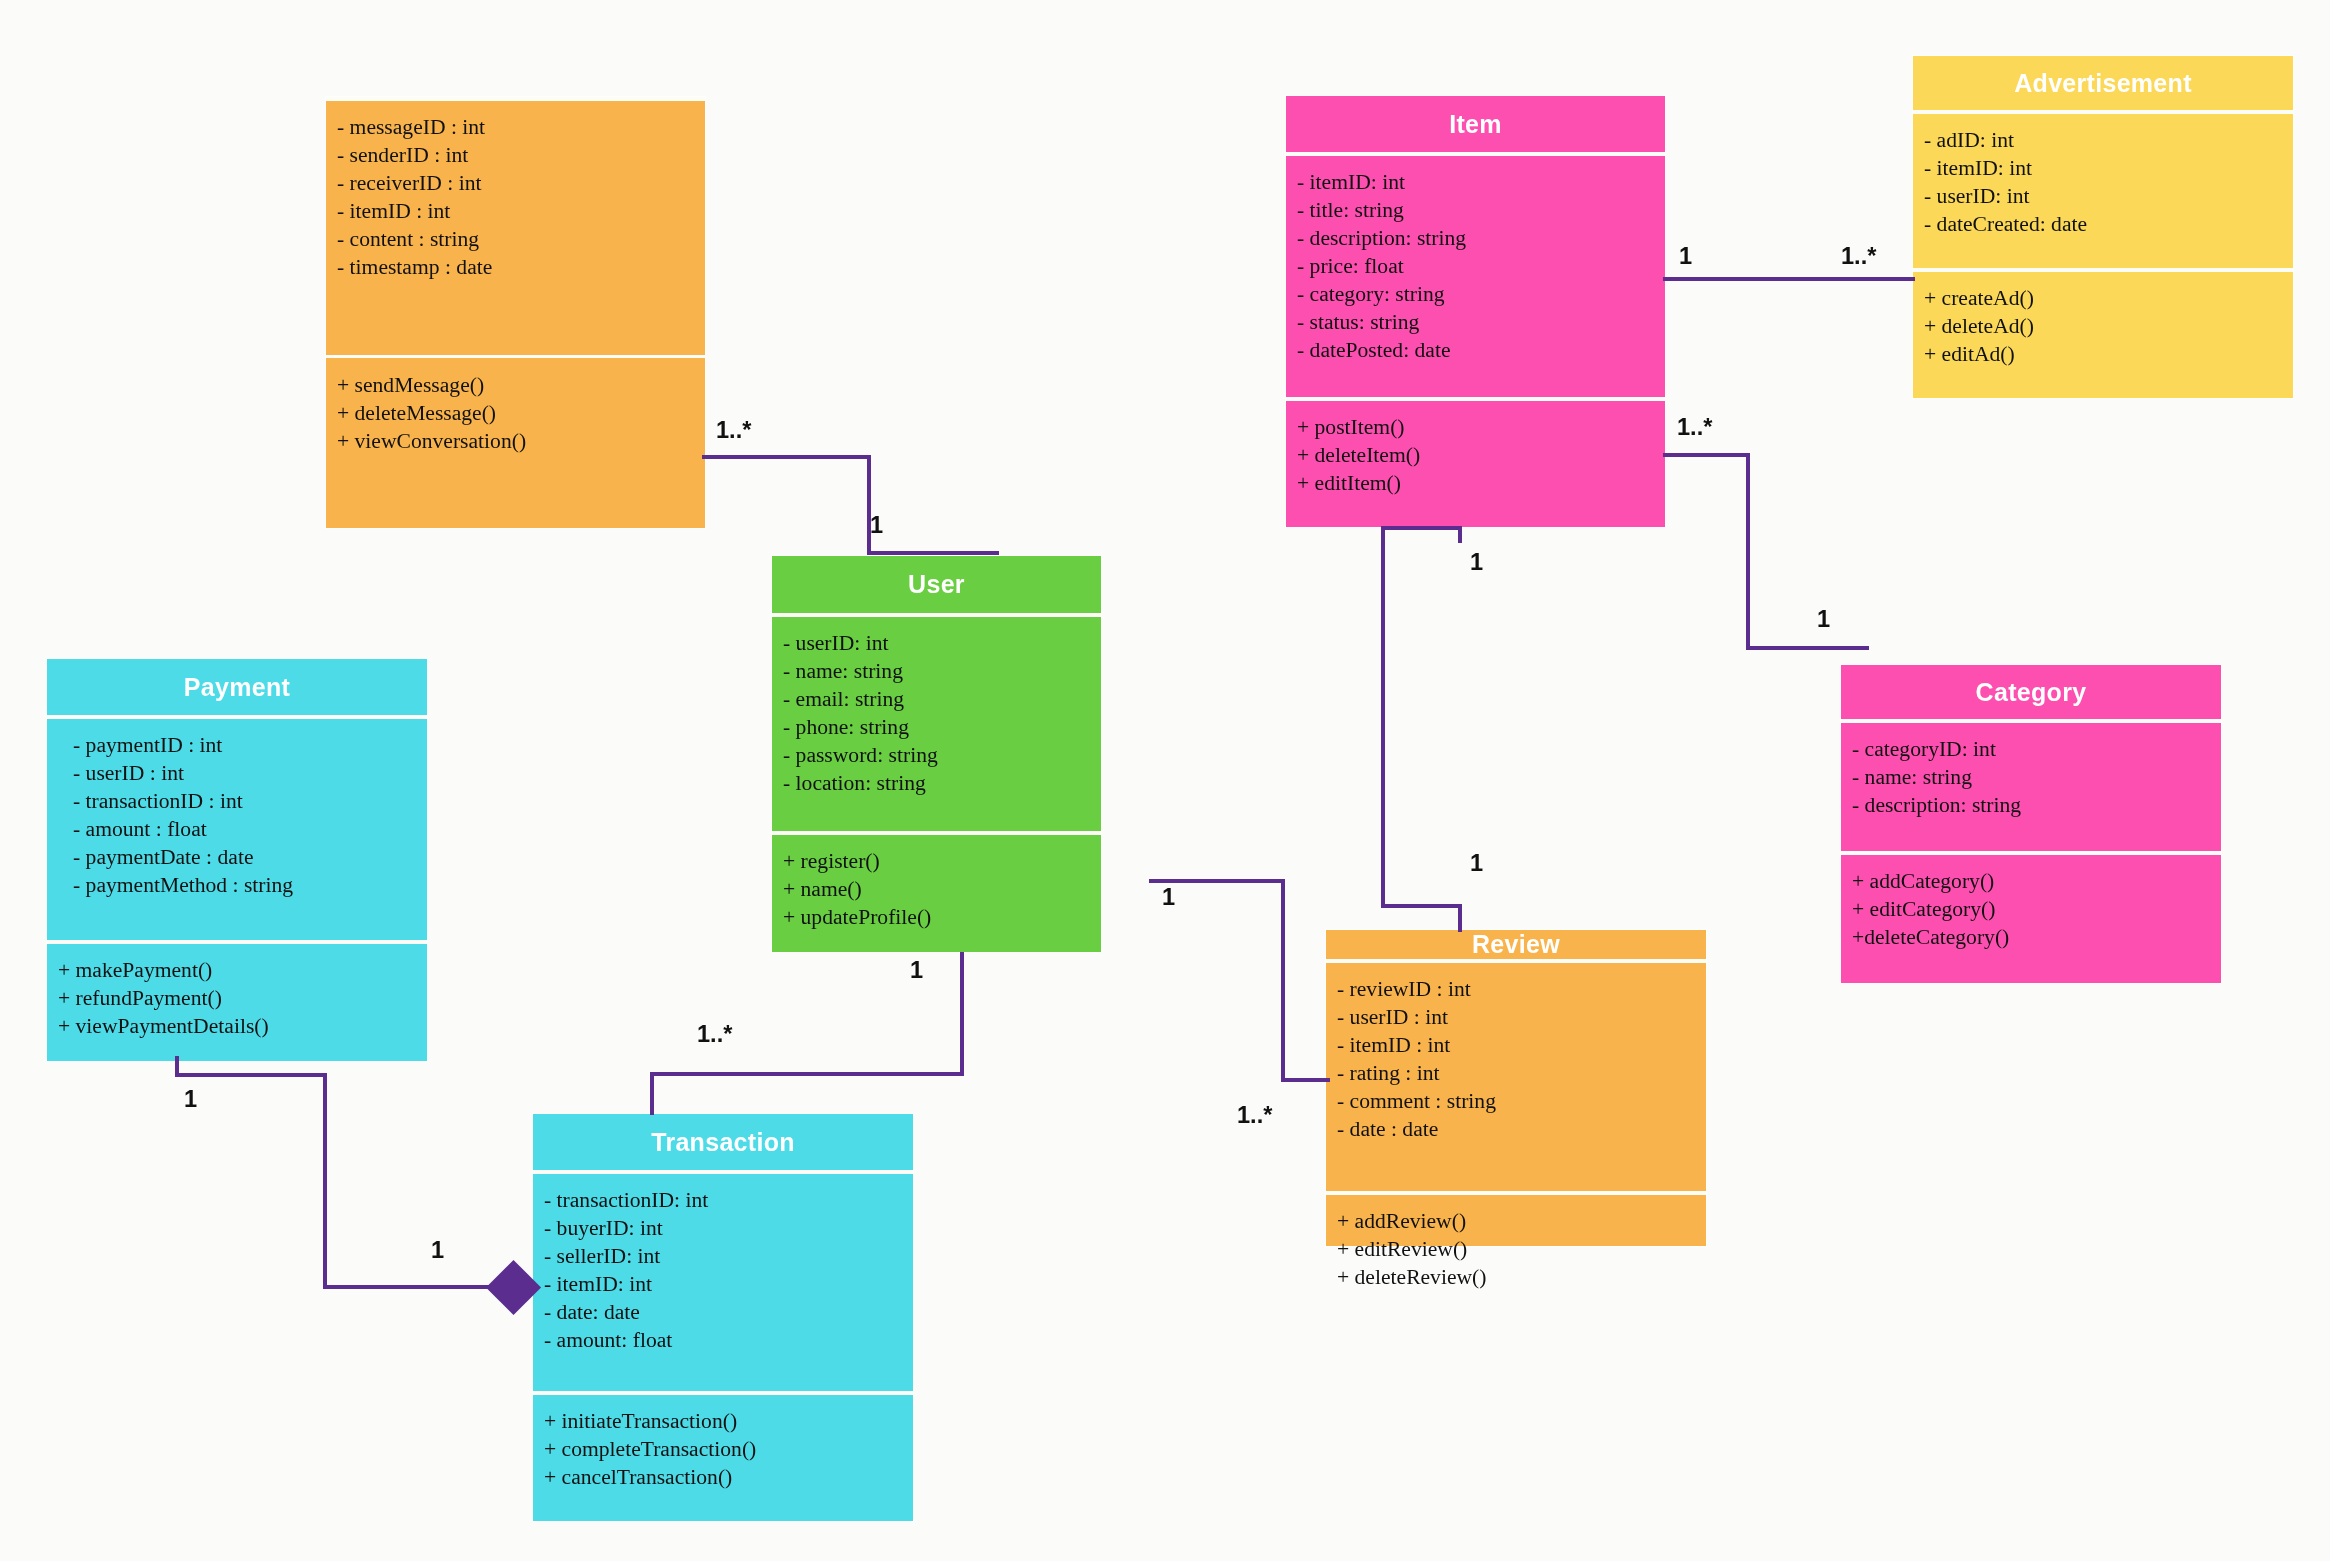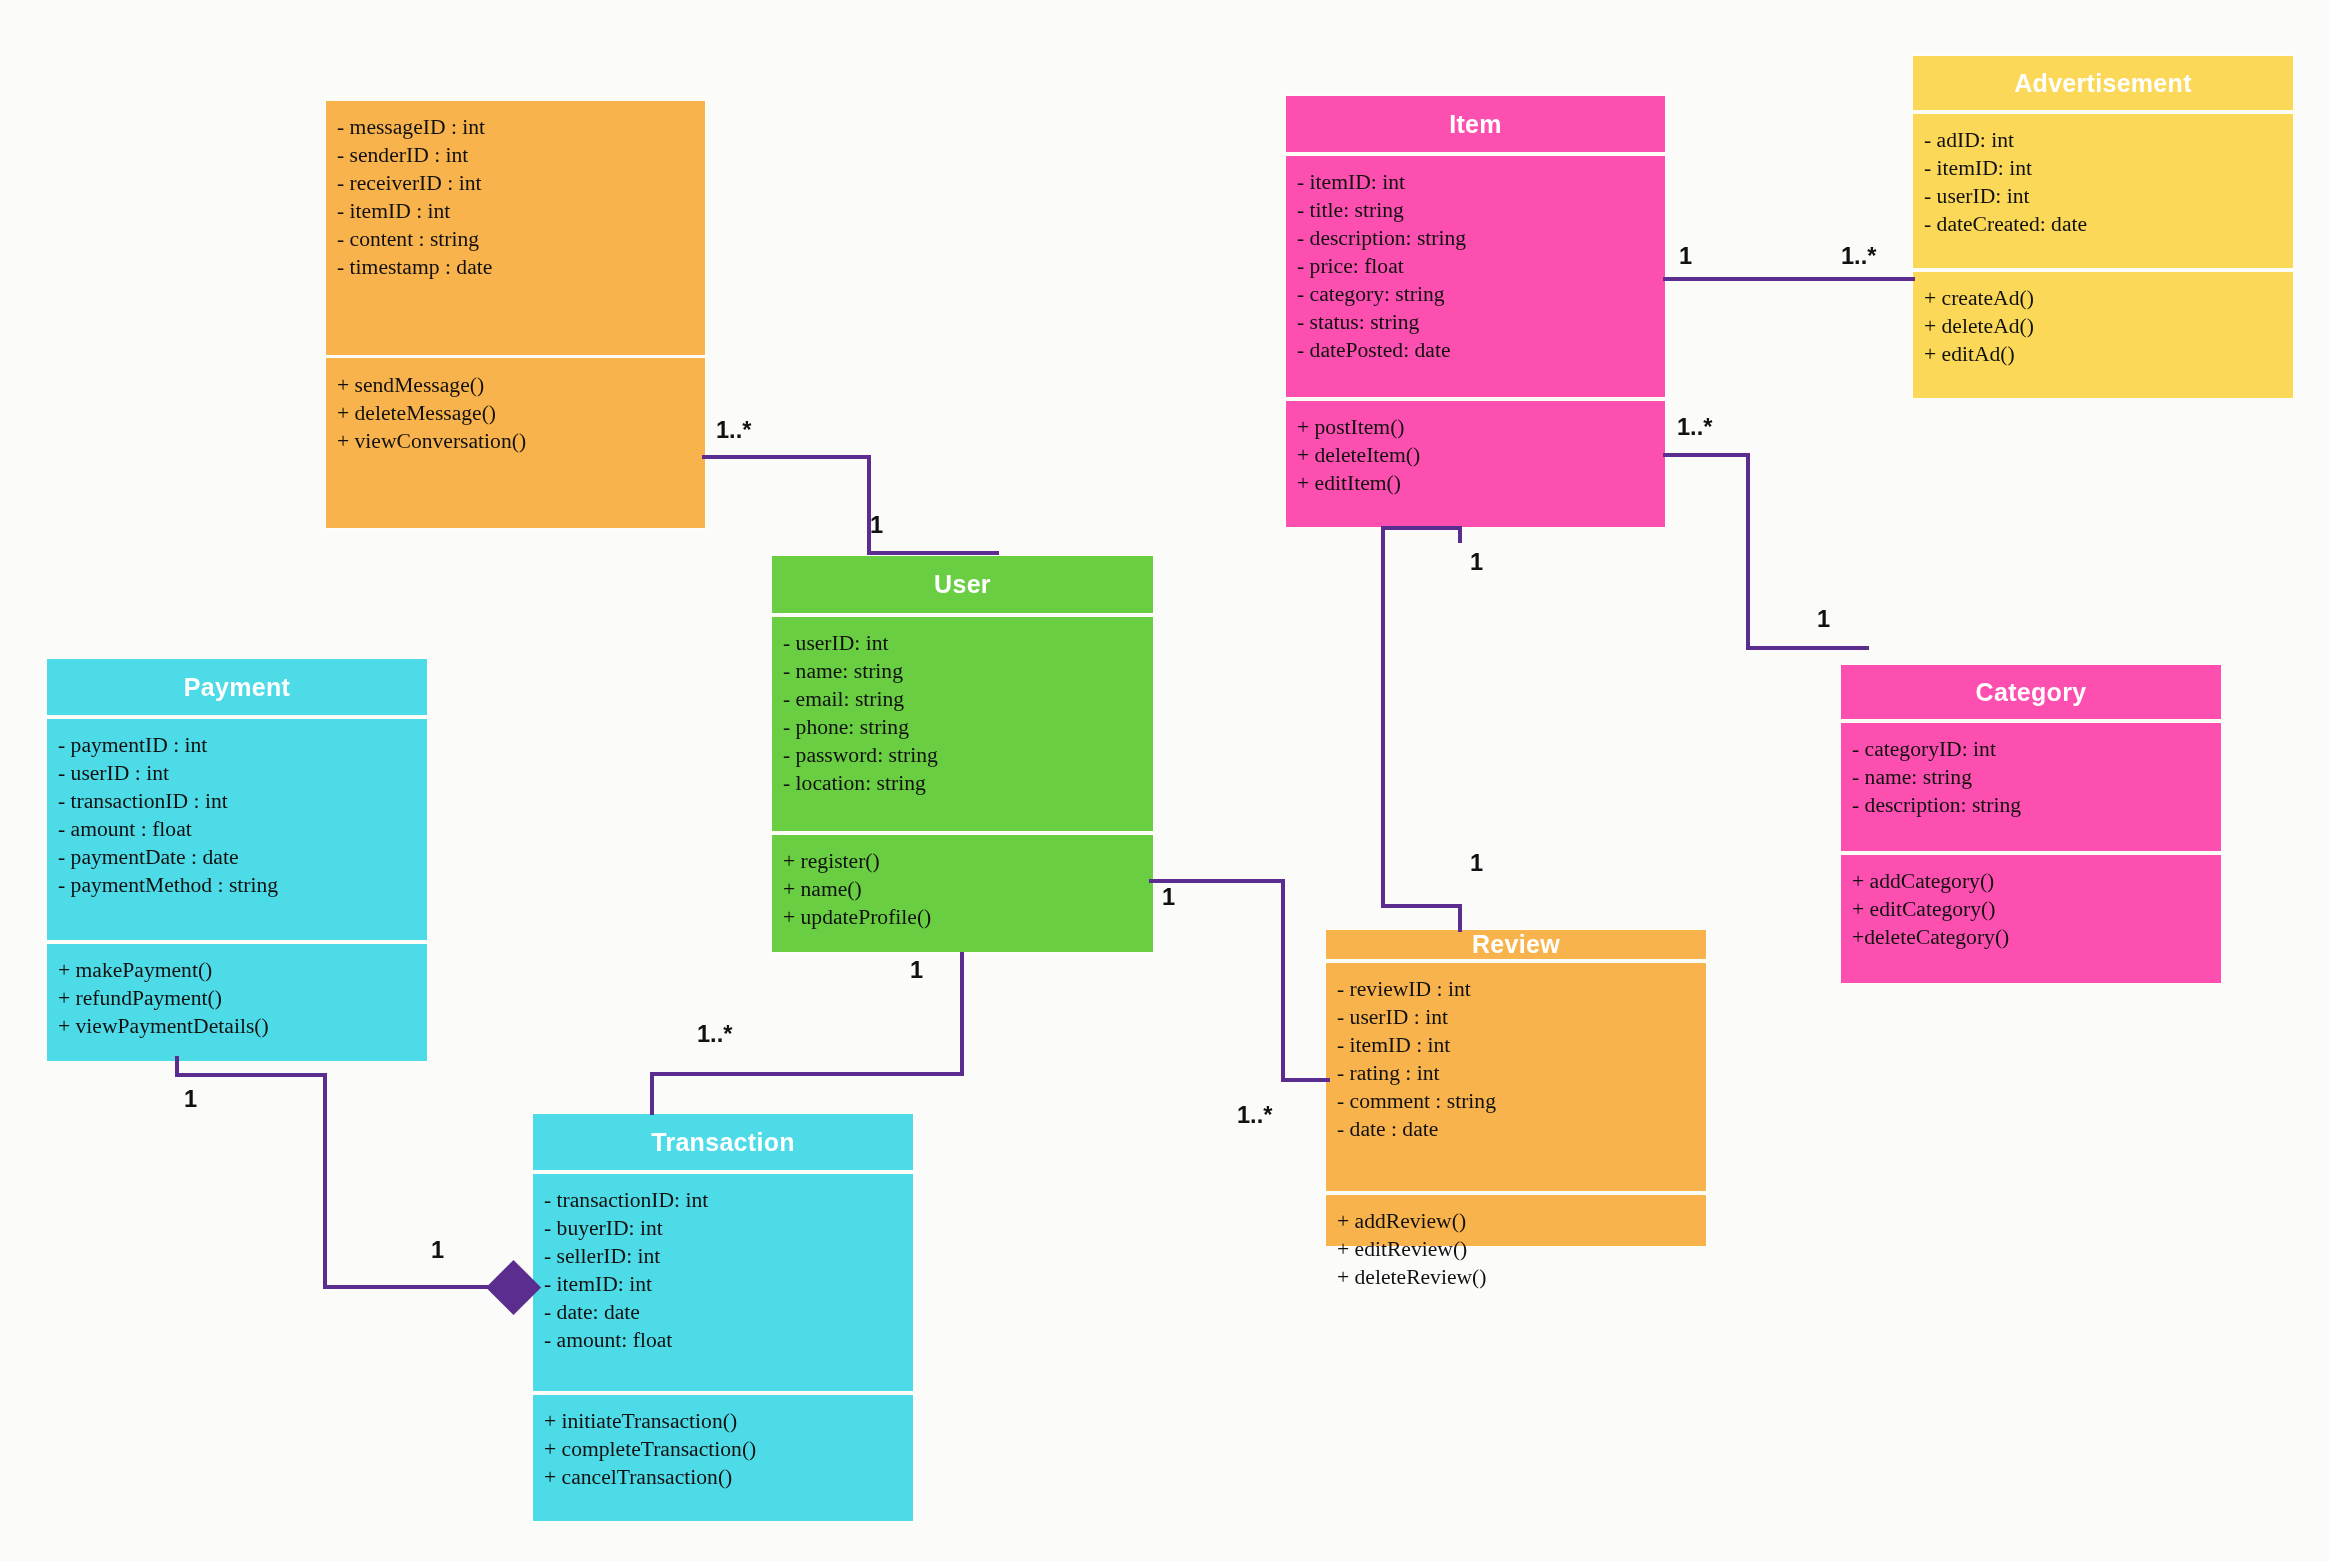--- a/index.html
+++ b/index.html
@@ -88,21 +88,21 @@
       <div class="uml-line">- timestamp : date</div>
     </div>
     <div class="uml-sep"></div>
     <div class="uml-compartment">
       <div class="uml-line">+ sendMessage()</div>
       <div class="uml-line">+ deleteMessage()</div>
       <div class="uml-line">+ viewConversation()</div>
     </div>
   </div>
 
-  <div class="uml-class" style="left:772px; top:556px; width:381px; height:396px; background:#69ce42; font-size:21.6px;">
+  <div class="uml-class" style="left:772px; top:556px; width:329px; height:396px; background:#69ce42; font-size:21.6px;">
     <div class="uml-header" style="height:57px; font-size:25px;">User</div>
     <div class="uml-sep"></div>
     <div class="uml-compartment" style="min-height:195px;">
       <div class="uml-line">- userID: int</div>
       <div class="uml-line">- name: string</div>
       <div class="uml-line">- email: string</div>
       <div class="uml-line">- phone: string</div>
       <div class="uml-line">- password: string</div>
       <div class="uml-line">- location: string</div>
     </div>
@@ -110,21 +110,21 @@
     <div class="uml-compartment">
       <div class="uml-line">+ register()</div>
       <div class="uml-line">+ name()</div>
       <div class="uml-line">+ updateProfile()</div>
     </div>
   </div>
 
   <div class="uml-class" style="left:47px; top:659px; width:380px; height:402px; background:#4ddbe8; font-size:21.6px;">
     <div class="uml-header" style="height:56px; font-size:25px;">Payment</div>
     <div class="uml-sep"></div>
-    <div class="uml-compartment" style="min-height:202px;">
+    <div class="uml-compartment" style="min-height:202px;margin-left:15px;">
       <div class="uml-line">- paymentID : int</div>
       <div class="uml-line">- userID : int</div>
       <div class="uml-line">- transactionID : int</div>
       <div class="uml-line">- amount : float</div>
       <div class="uml-line">- paymentDate : date</div>
       <div class="uml-line">- paymentMethod : string</div>
     </div>
     <div class="uml-sep"></div>
     <div class="uml-compartment">
       <div class="uml-line">+ makePayment()</div>

